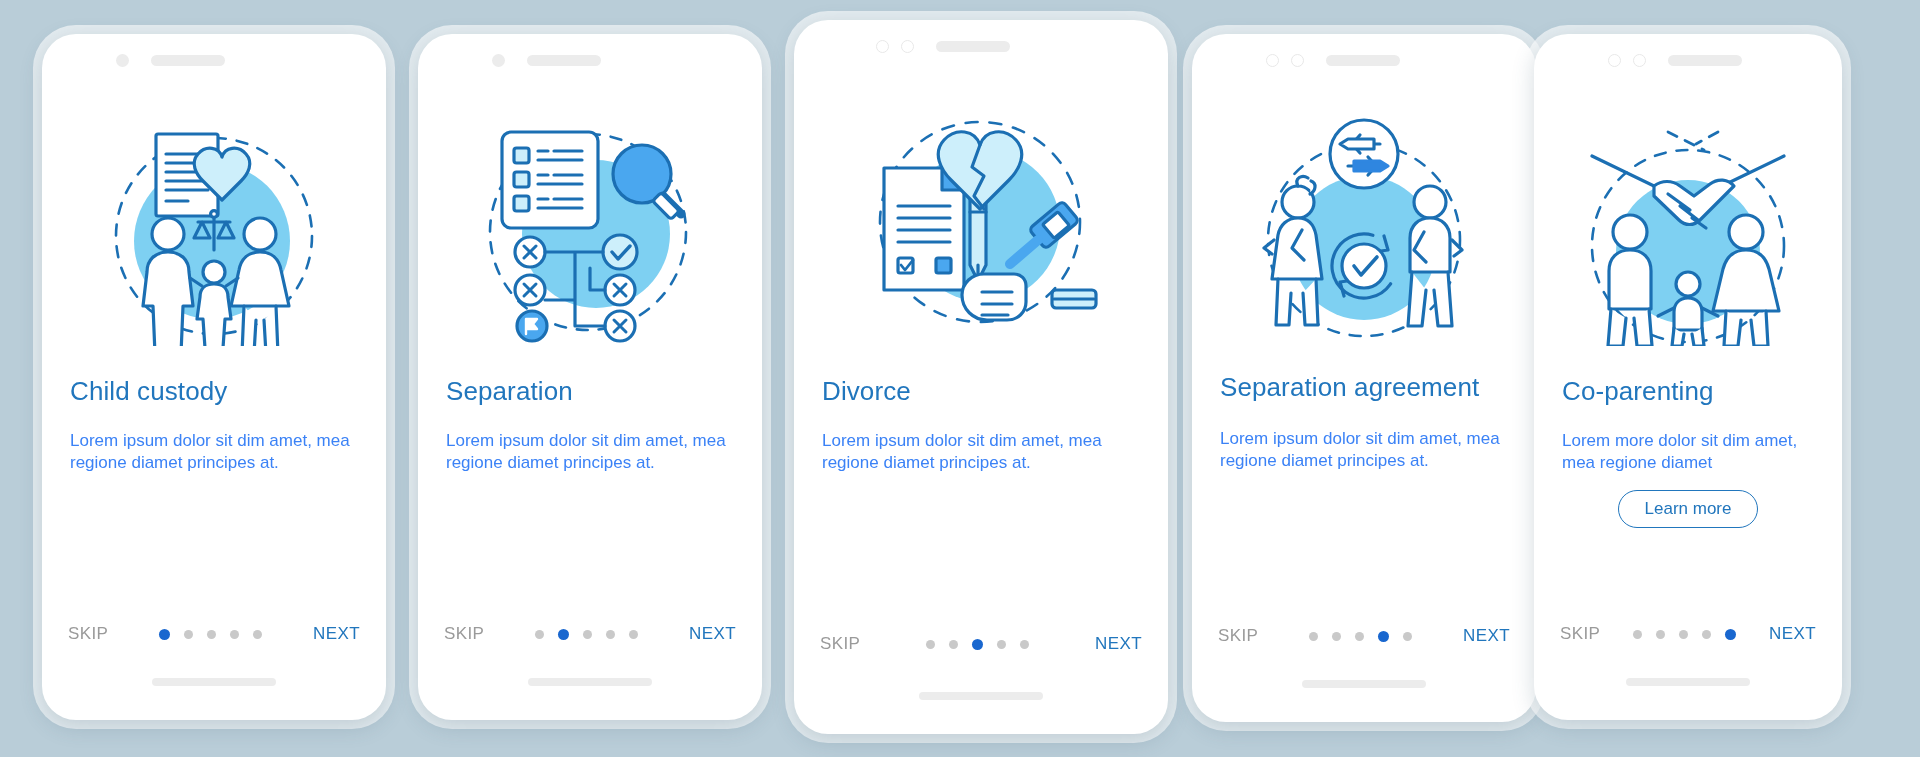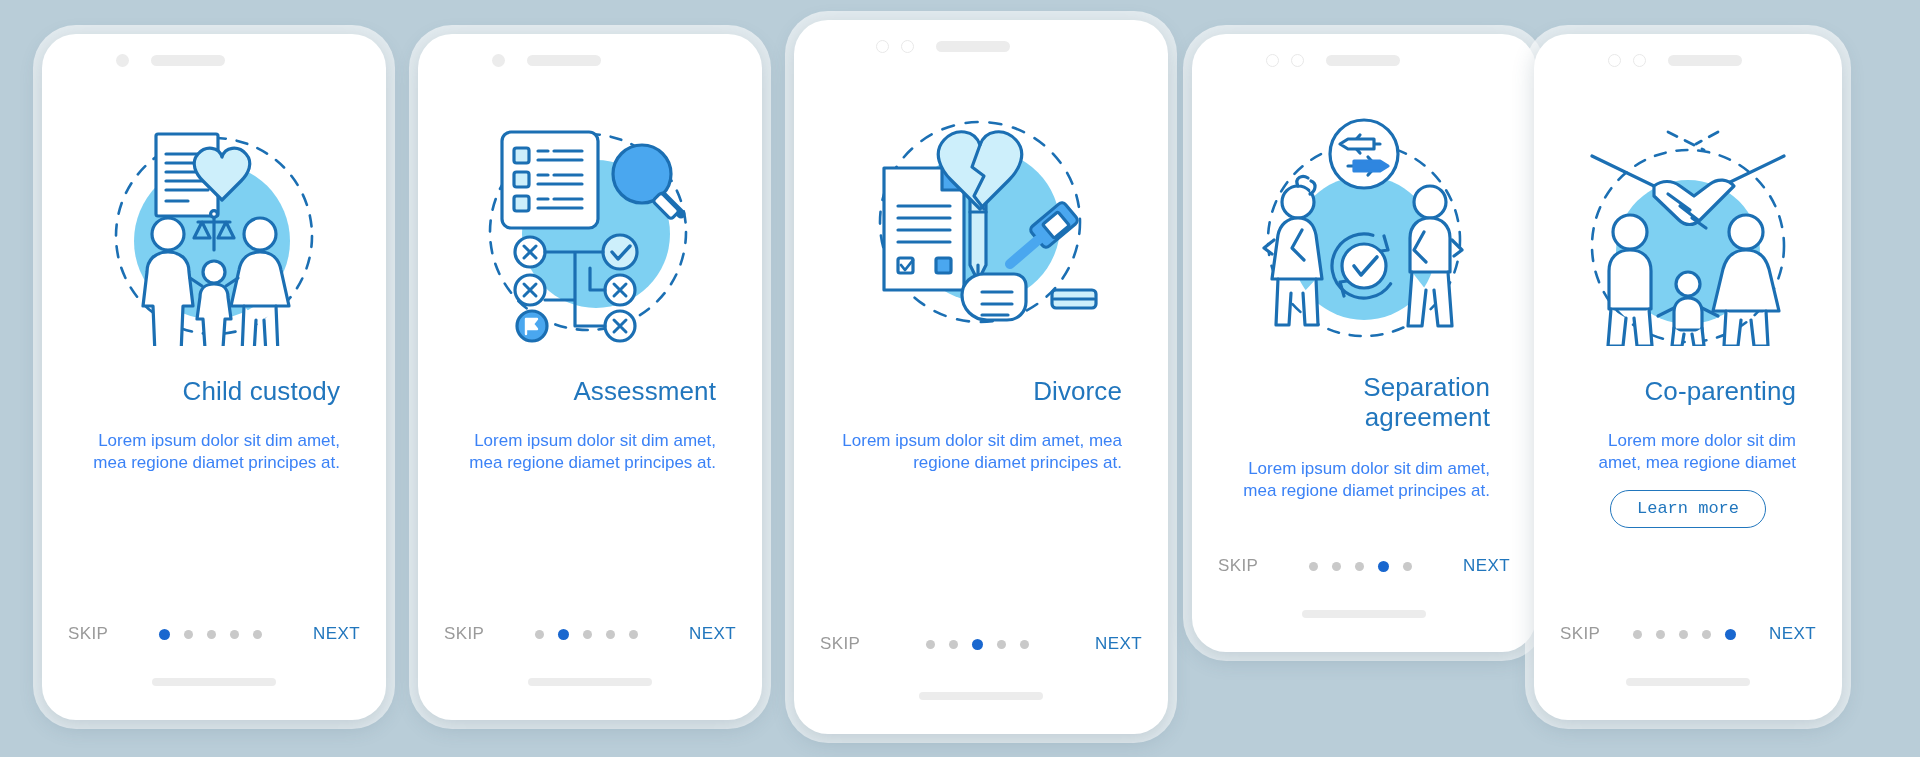--- a/index.html
+++ b/index.html
@@ -26,21 +26,21 @@
     box-shadow: 0 6px 22px rgba(60,90,110,.22),
                 0 0 0 9px rgba(255,255,255,.62);
     display: flex;
     flex-direction: column;
     align-items: center;
     overflow: hidden;
   }
   .phone.p1 { left: 42px;   top: 34px;  width: 344px; height: 686px; }
   .phone.p2 { left: 418px;  top: 34px;  width: 344px; height: 686px; }
   .phone.p3 { left: 794px;  top: 20px;  width: 374px; height: 714px; }
-  .phone.p4 { left: 1192px; top: 34px;  width: 344px; height: 618px; }
+  .phone.p4 { left: 1192px; top: 34px;  width: 344px; height: 688px; }
   .phone.p5 { left: 1534px; top: 34px;  width: 308px; height: 686px; }
 
   
   .statusbar {
     width: 100%;
     height: 52px;
     display: flex;
     align-items: center;
     gap: 12px;
     padding-left: 74px;
@@ -71,22 +71,22 @@
     align-items: center;
     justify-content: center;
     margin-top: 6px;
   }
   .phone.p3 .art { height: 282px; }
   .art svg { display: block; }
 
   
   .copy {
     width: 100%;
-    padding: 0 46px;
-    text-align: right;
+    padding: 0 28px;
+    text-align: left;
   }
   .title {
     color: #2176bd;
     font-size: 26px;
     font-weight: 400;
     line-height: 1.0;
     margin-top: 18px;
     letter-spacing: .1px;
   }
   .title.two-line { line-height: 1.16; margin-top: 12px; }
@@ -105,21 +105,21 @@
     justify-content: center;
     margin-top: 16px;
   }
   .learn-btn {
     border: 1.6px solid #2176bd;
     color: #2176bd;
     background: transparent;
     border-radius: 22px;
     padding: 9px 26px;
     font-size: 17px;
-    font-family: Liberation Mono, monospace;
+    font-family: Liberation Sans, sans-serif;
     cursor: pointer;
     line-height: 1.1;
   }
 
   
   .nav {
     position: absolute;
     left: 0; right: 0;
     bottom: 76px;
     display: flex;
@@ -256,21 +256,21 @@
         <circle cx="150" cy="184" r="15" fill="#ffffff"></circle>
         <path d="M144 178l12 12M156 178l-12 12" stroke-width="3"></path>
         <circle cx="150" cy="220" r="15" fill="#ffffff"></circle>
         <path d="M144 214l12 12M156 214l-12 12" stroke-width="3"></path>
 
         <path d="M75 146h58M105 146v48M105 194h-30M105 194v26h30M120 184h15M120 184v-22"></path>
       </svg>
     </div>
 
     <div class="copy">
-      <div class="title">Assessment</div>
+      <div class="title">Separation</div>
       <div class="desc">Lorem ipsum dolor sit dim amet, mea regione diamet principes at.</div>
     </div>
 
     <div class="nav">
       <div class="skip">SKIP</div>
       <div class="dots">
         <span class="dot"></span>
         <span class="dot on"></span>
         <span class="dot"></span>
         <span class="dot"></span>

